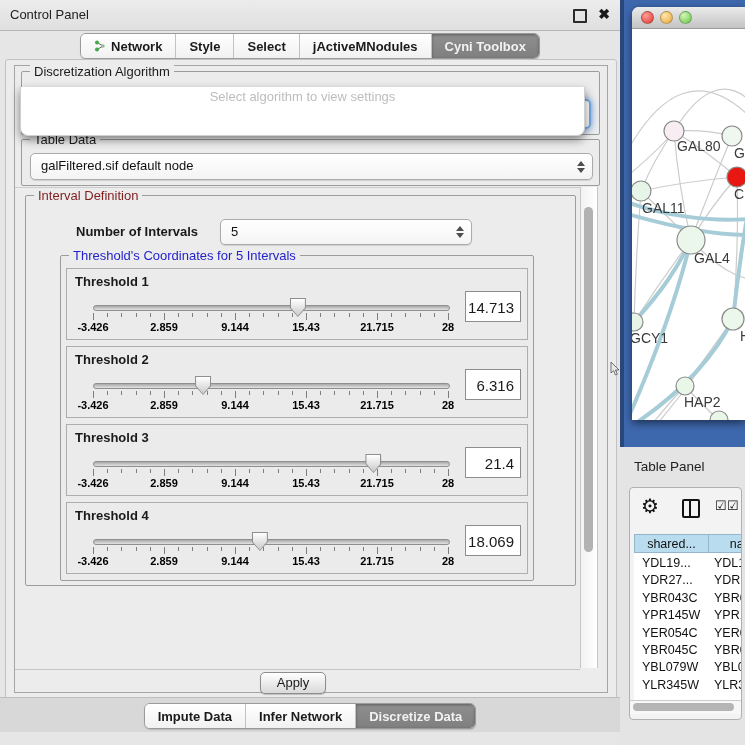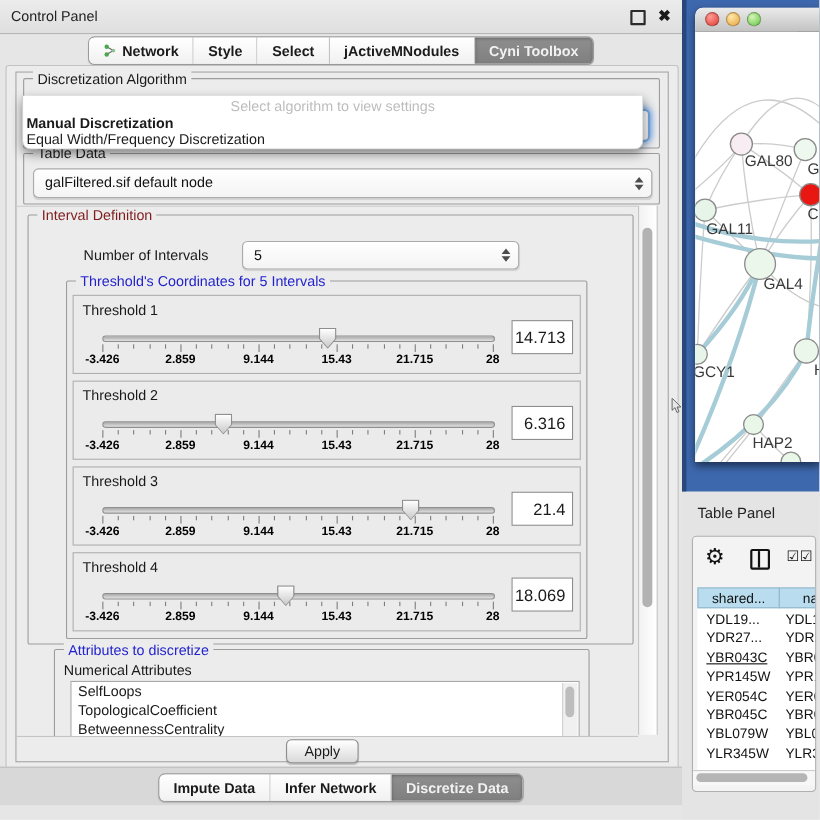--- a/index.html
+++ b/index.html
@@ -47,21 +47,21 @@
   .popup .opt.b{font-weight:bold}
 
   
   .viewport{left:9px;top:127px;width:565px;height:481px;overflow:hidden;border-top:1px solid #cdcdcd;border-bottom:1px solid #c4c4c4}
   .vscroll{left:574px;top:127px;width:16px;height:481px;background:linear-gradient(to right,#f2f2f2,#ffffff);
            border-left:1px solid #c6c6c6;border-right:1px solid #c6c6c6}
   .vthumb{position:absolute;left:3px;top:20px;width:9px;height:345px;background:#b2b2b2;border-radius:5px}
 
   
   .throw{position:relative;width:460px;height:70px;border:1px solid #aeaeae;background:#ebebeb;margin-bottom:6px}
-  .throw .ttl{position:absolute;left:8px;top:5px;font-weight:normal;font-size:13px}
+  .throw .ttl{position:absolute;left:8px;top:5px;font-weight:bold;font-size:13px}
   .track{position:absolute;left:26px;top:36px;width:355px;height:4px;border:1px solid #8f8f8f;border-radius:3px;
          background:linear-gradient(#a9a9a9,#e2e2e2)}
   .handle{position:absolute;top:29px;width:16px;height:19px;
           clip-path:polygon(0 0,100% 0,100% 52%,50% 100%,0 52%);background:#8e8e8e;
           filter:drop-shadow(0 1px 1px rgba(0,0,0,.35))}
   .handle i{position:absolute;left:1px;top:1px;right:1px;bottom:1px;display:block;
             clip-path:polygon(0 0,100% 0,100% 52%,50% 100%,0 52%);background:linear-gradient(#ffffff,#c9c9c9)}
   .tick{position:absolute;width:1px;background:#7d7d7d;top:44px;height:4px}
   .tick.major{height:7px}
   .ticklabel{position:absolute;top:52px;transform:translateX(-50%);font-size:11px;font-weight:bold;color:#000}
@@ -101,21 +101,21 @@
   .tp-white{position:absolute;left:4px;top:46px;width:107px;height:166px;background:#fff}
   .th-cell{position:absolute;top:0;height:19px;line-height:19px;background:#b9ddee;border:1px solid #93b7ca;
            box-sizing:border-box;font-size:12.5px;text-align:center;color:#111;overflow:hidden}
   .tp-rows{position:absolute;left:0;top:21px;width:160px;height:140px;overflow:hidden}
   .tp-row{height:17.4px;line-height:17.4px;font-size:12.5px;white-space:nowrap;color:#111}
   .tp-row span{display:inline-block;overflow:hidden}
   .hscroll{position:absolute;left:0px;top:212px;width:111px;height:13px;background:#f7f7f7;border-top:1px solid #cccccc}
   .hthumb{position:absolute;left:3px;top:2px;width:101px;height:8px;background:#b5b5b5;border-radius:4px}
 
   .cursor{left:610px;top:362px;width:12px;height:14px;z-index:50}
-  .bold{font-weight:normal}
+  .bold{font-weight:bold}
 </style>
 </head>
 <body>
 
 <div class="abs titlebar">
   <span class="t">Control Panel</span>
   <div class="win-float"></div>
   <div class="win-close">✖</div>
 </div>
 
@@ -148,24 +148,20 @@
 <div class="abs content">
   <div class="abs innerpanel"></div>
 
   <div class="abs group" style="left:15px;top:11px;width:577px;height:62px">
     <span class="legend lg-black">Discretization Algorithm</span>
   </div>
   <div class="abs combo focusring" style="left:21px;top:39px;width:560px;height:26px"></div>
 
   <div class="abs popup">
     <div class="ph">Select algorithm to view settings</div>
-    <div id="popup-opts">
-        <div class="opt b">Manual Discretization</div>
-        <div class="opt">Equal Width/Frequency Discretization</div>
-      </div>
   </div>
 
   <div class="abs group" style="left:15px;top:79px;width:577px;height:45px">
     <span class="legend lg-black">Table Data</span>
     <div class="combo" style="position:absolute;left:8px;top:13px;width:561px;height:25px">
       <span class="val">galFiltered.sif default node</span>
       <span class="spin">
           <i class="up"></i>
           <i class="dn"></i>
         </span>
@@ -346,34 +342,20 @@
               <div class="ticklabel" style="left: 381px;">28</div>
               <div class="handle" style="left: 184.848px;">
                 <i></i>
               </div>
               <div class="valbox">18.069</div>
             </div>
           </div>
       </div>
     </div>
 
-    <div class="abs group" style="left:34px;top:402px;width:485px;height:80px">
-      <span class="legend lg-blue">Attributes to discretize</span>
-      <span class="abs bold" style="left:8px;top:11px">Numerical Attributes</span>
-      <div class="listbox" style="left:14px;top:28px;width:461px;height:50px">
-        <div id="attr-items">
-            <div class="listitem">SelfLoops</div>
-            <div class="listitem">TopologicalCoefficient</div>
-            <div class="listitem">BetweennessCentrality</div>
-          </div>
-        <div class="lscroll">
-            <div class="lthumb"></div>
-          </div>
-      </div>
-    </div>
   </div>
 
   <div class="abs vscroll">
     <div class="vthumb"></div>
   </div>
 
   <div class="abs btn" style="left:254px;top:612px;width:64px;height:20px;line-height:20px">Apply</div>
 </div>
 
 <div class="abs bottomstrip">
@@ -454,21 +436,21 @@
         <i></i>
       </div>
     <span class="chk" style="left:85px">☑</span>
     <span class="chk" style="left:97px">☑</span>
     <div class="tp-white">
       <div class="th-cell" style="left:0;width:75px" id="th-col0">shared...</div>
       <div class="th-cell" style="left:74px;width:75px" id="th-col1">name</div>
       <div class="tp-rows" id="tp-rows">
           <div class="tp-row"><span style="width: 66px; margin-left: 8px;">YDL19...</span><span style="width: 60px; margin-left: 6px;">YDL1</span></div>
           <div class="tp-row"><span style="width: 66px; margin-left: 8px;">YDR27...</span><span style="width: 60px; margin-left: 6px;">YDR2</span></div>
-          <div class="tp-row"><span style="width: 66px; margin-left: 8px; text-decoration: underline;">YBR043C</span><span style="width: 60px; margin-left: 6px;">YBR0</span></div>
+          <div class="tp-row"><span style="width: 66px; margin-left: 8px;">YBR043C</span><span style="width: 60px; margin-left: 6px;">YBR0</span></div>
           <div class="tp-row"><span style="width: 66px; margin-left: 8px;">YPR145W</span><span style="width: 60px; margin-left: 6px;">YPR1</span></div>
           <div class="tp-row"><span style="width: 66px; margin-left: 8px;">YER054C</span><span style="width: 60px; margin-left: 6px;">YER0</span></div>
           <div class="tp-row"><span style="width: 66px; margin-left: 8px;">YBR045C</span><span style="width: 60px; margin-left: 6px;">YBR0</span></div>
           <div class="tp-row"><span style="width: 66px; margin-left: 8px;">YBL079W</span><span style="width: 60px; margin-left: 6px;">YBL0</span></div>
           <div class="tp-row"><span style="width: 66px; margin-left: 8px;">YLR345W</span><span style="width: 60px; margin-left: 6px;">YLR3</span></div>
           <div class="tp-row"><span style="width: 66px; margin-left: 8px;">YIL052C</span><span style="width: 60px; margin-left: 6px;">YIL0</span></div>
         </div>
     </div>
     <div class="hscroll">
       <div class="hthumb"></div>

